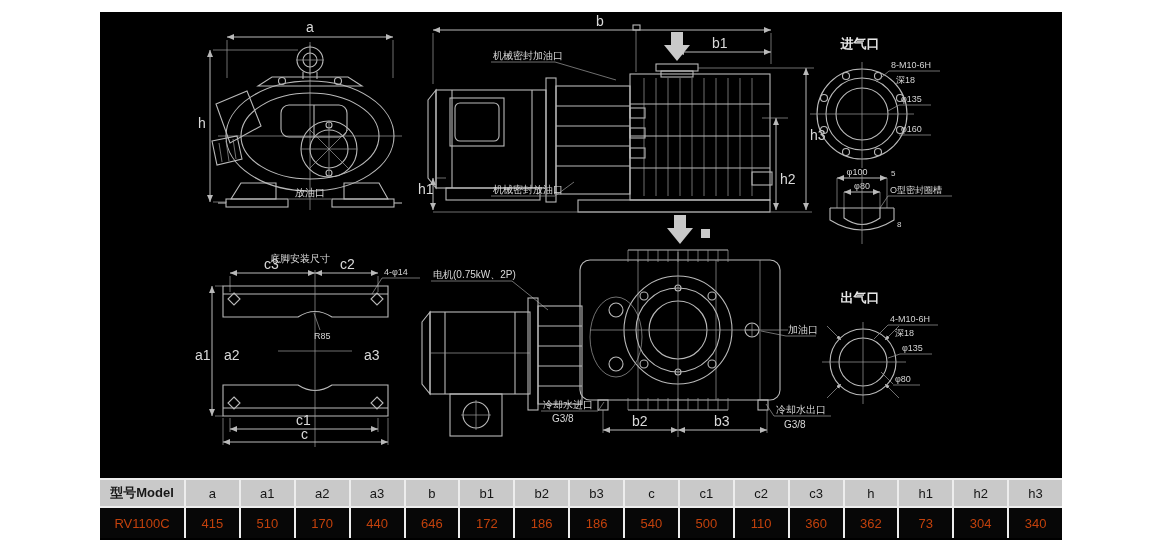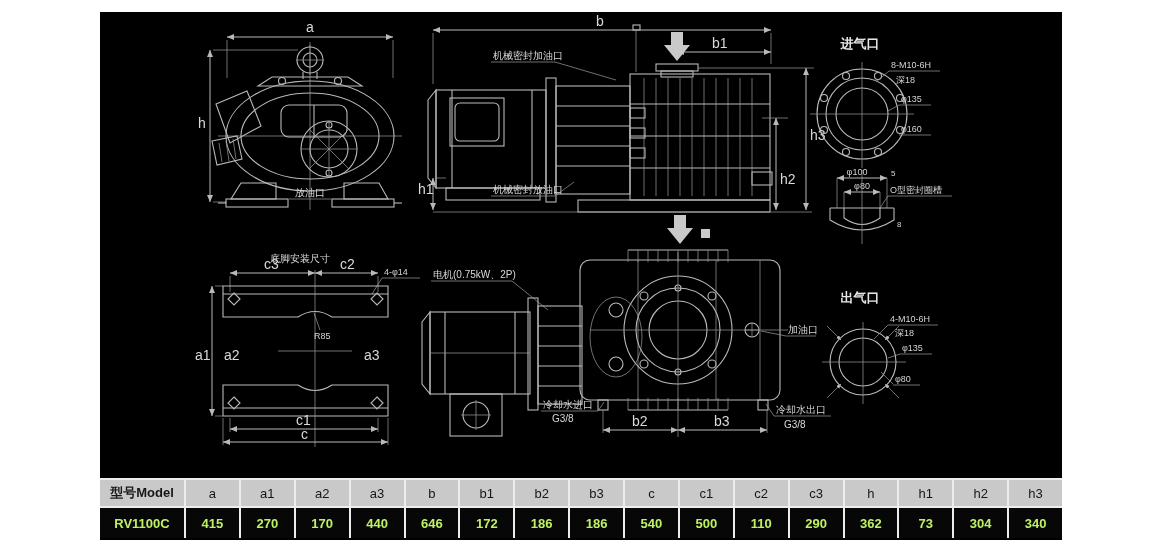--- a/index.html
+++ b/index.html
@@ -17,21 +17,21 @@
   .th{fill:none;stroke:#9f9f9f;stroke-width:0.7;}
   .dim{fill:none;stroke:#b9b9b9;stroke-width:1;marker-start:url(#mL);marker-end:url(#mR);}
   .sld{fill:#c9c9c9;stroke:none;}
   
   .spec-table{position:absolute;left:0;top:466px;width:962px;display:grid;
       grid-template-columns:84px repeat(16,1fr);gap:2px;background:#ededed;
       border-top:2px solid #ededed;box-sizing:border-box;}
   .hcell{background:#c9c9c9;color:#161616;font-size:13px;display:flex;align-items:center;
       justify-content:center;height:26px;}
   .hcell.model{font-weight:bold;}
-  .vcell{background:#070707;color:#bef264;font-size:13px;font-weight:bold;display:flex;
+  .vcell{background:#070707;color:#c2410c;font-size:13px;font-weight:normal;display:flex;
       align-items:center;justify-content:center;height:30px;}
 </style>
 </head>
 <body>
 
 <div class="page">
   <div class="canvas">
 
     <svg class="drawing-svg" width="962" height="466" viewBox="0 0 962 466">
       <defs>
@@ -377,31 +377,31 @@
       <div class="hcell">c1</div>
       <div class="hcell">c2</div>
       <div class="hcell">c3</div>
       <div class="hcell">h</div>
       <div class="hcell">h1</div>
       <div class="hcell">h2</div>
       <div class="hcell">h3</div>
 
       <div class="vcell">RV1100C</div>
       <div class="vcell">415</div>
-      <div class="vcell">270</div>
+      <div class="vcell">510</div>
       <div class="vcell">170</div>
       <div class="vcell">440</div>
       <div class="vcell">646</div>
       <div class="vcell">172</div>
       <div class="vcell">186</div>
       <div class="vcell">186</div>
       <div class="vcell">540</div>
       <div class="vcell">500</div>
       <div class="vcell">110</div>
-      <div class="vcell">290</div>
+      <div class="vcell">360</div>
       <div class="vcell">362</div>
       <div class="vcell">73</div>
       <div class="vcell">304</div>
       <div class="vcell">340</div>
     </div>
 
   </div>
 </div>
 
 </body></html>

